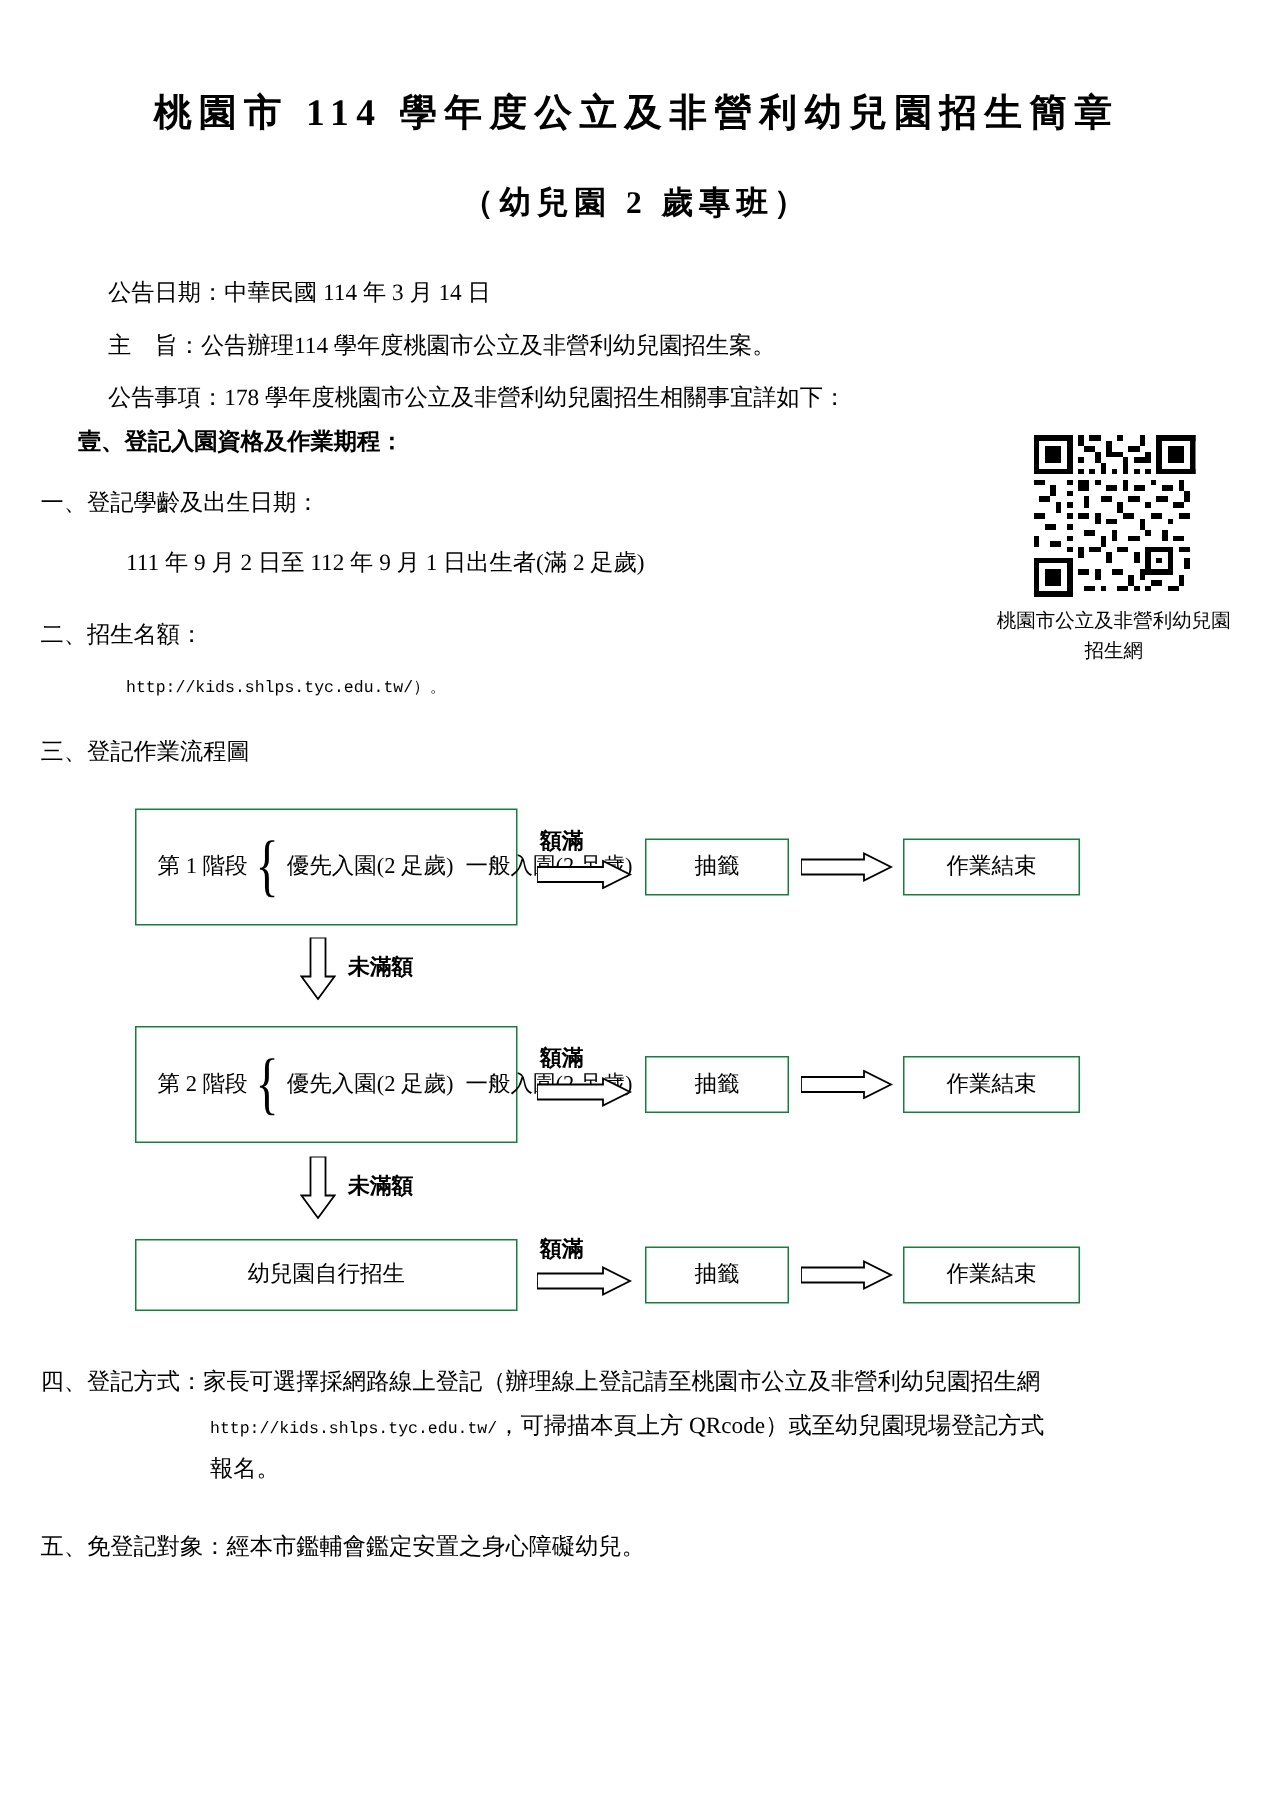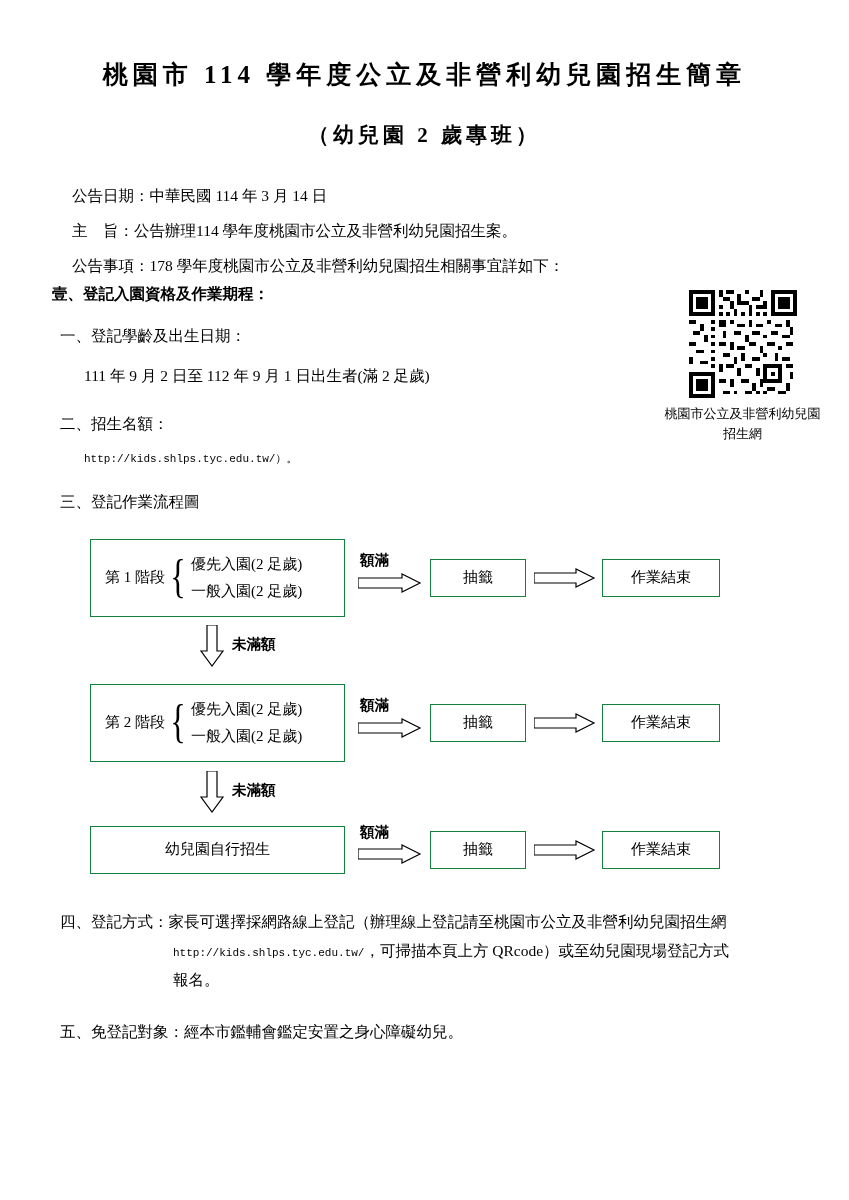--- a/index.html
+++ b/index.html
@@ -52,21 +52,21 @@
   }
 
   
   .sec-head {
     font-size: 15.5px;
     font-weight: bold;
     padding-left: 52px;
   }
   .item {
     font-size: 15.5px;
-    padding-left: 60px;
+    padding-left: 27px;
     margin-top: 16px;
     line-height: 1.9;
   }
   .item-body {
     font-size: 15.5px;
     padding-left: 84px;
     margin-top: 10px;
     line-height: 2.1;
   }
   .mono {
@@ -126,21 +126,21 @@
   .brace {
     font-size: 46px;
     line-height: 0.8;
     margin: 0 2px 0 2px;
     font-family: "Liberation Serif", serif;
     transform: scaleX(0.7);
     display: inline-block;
   }
   .brace-col {
     display: inline-flex;
-    flex-direction: column;
+    flex-direction: row;
     justify-content: center;
     gap: 8px;
     vertical-align: middle;
   }
   .brace-line {
     font-size: 15px;
     white-space: nowrap;
   }
   .wide-box {
     width: 255px;

